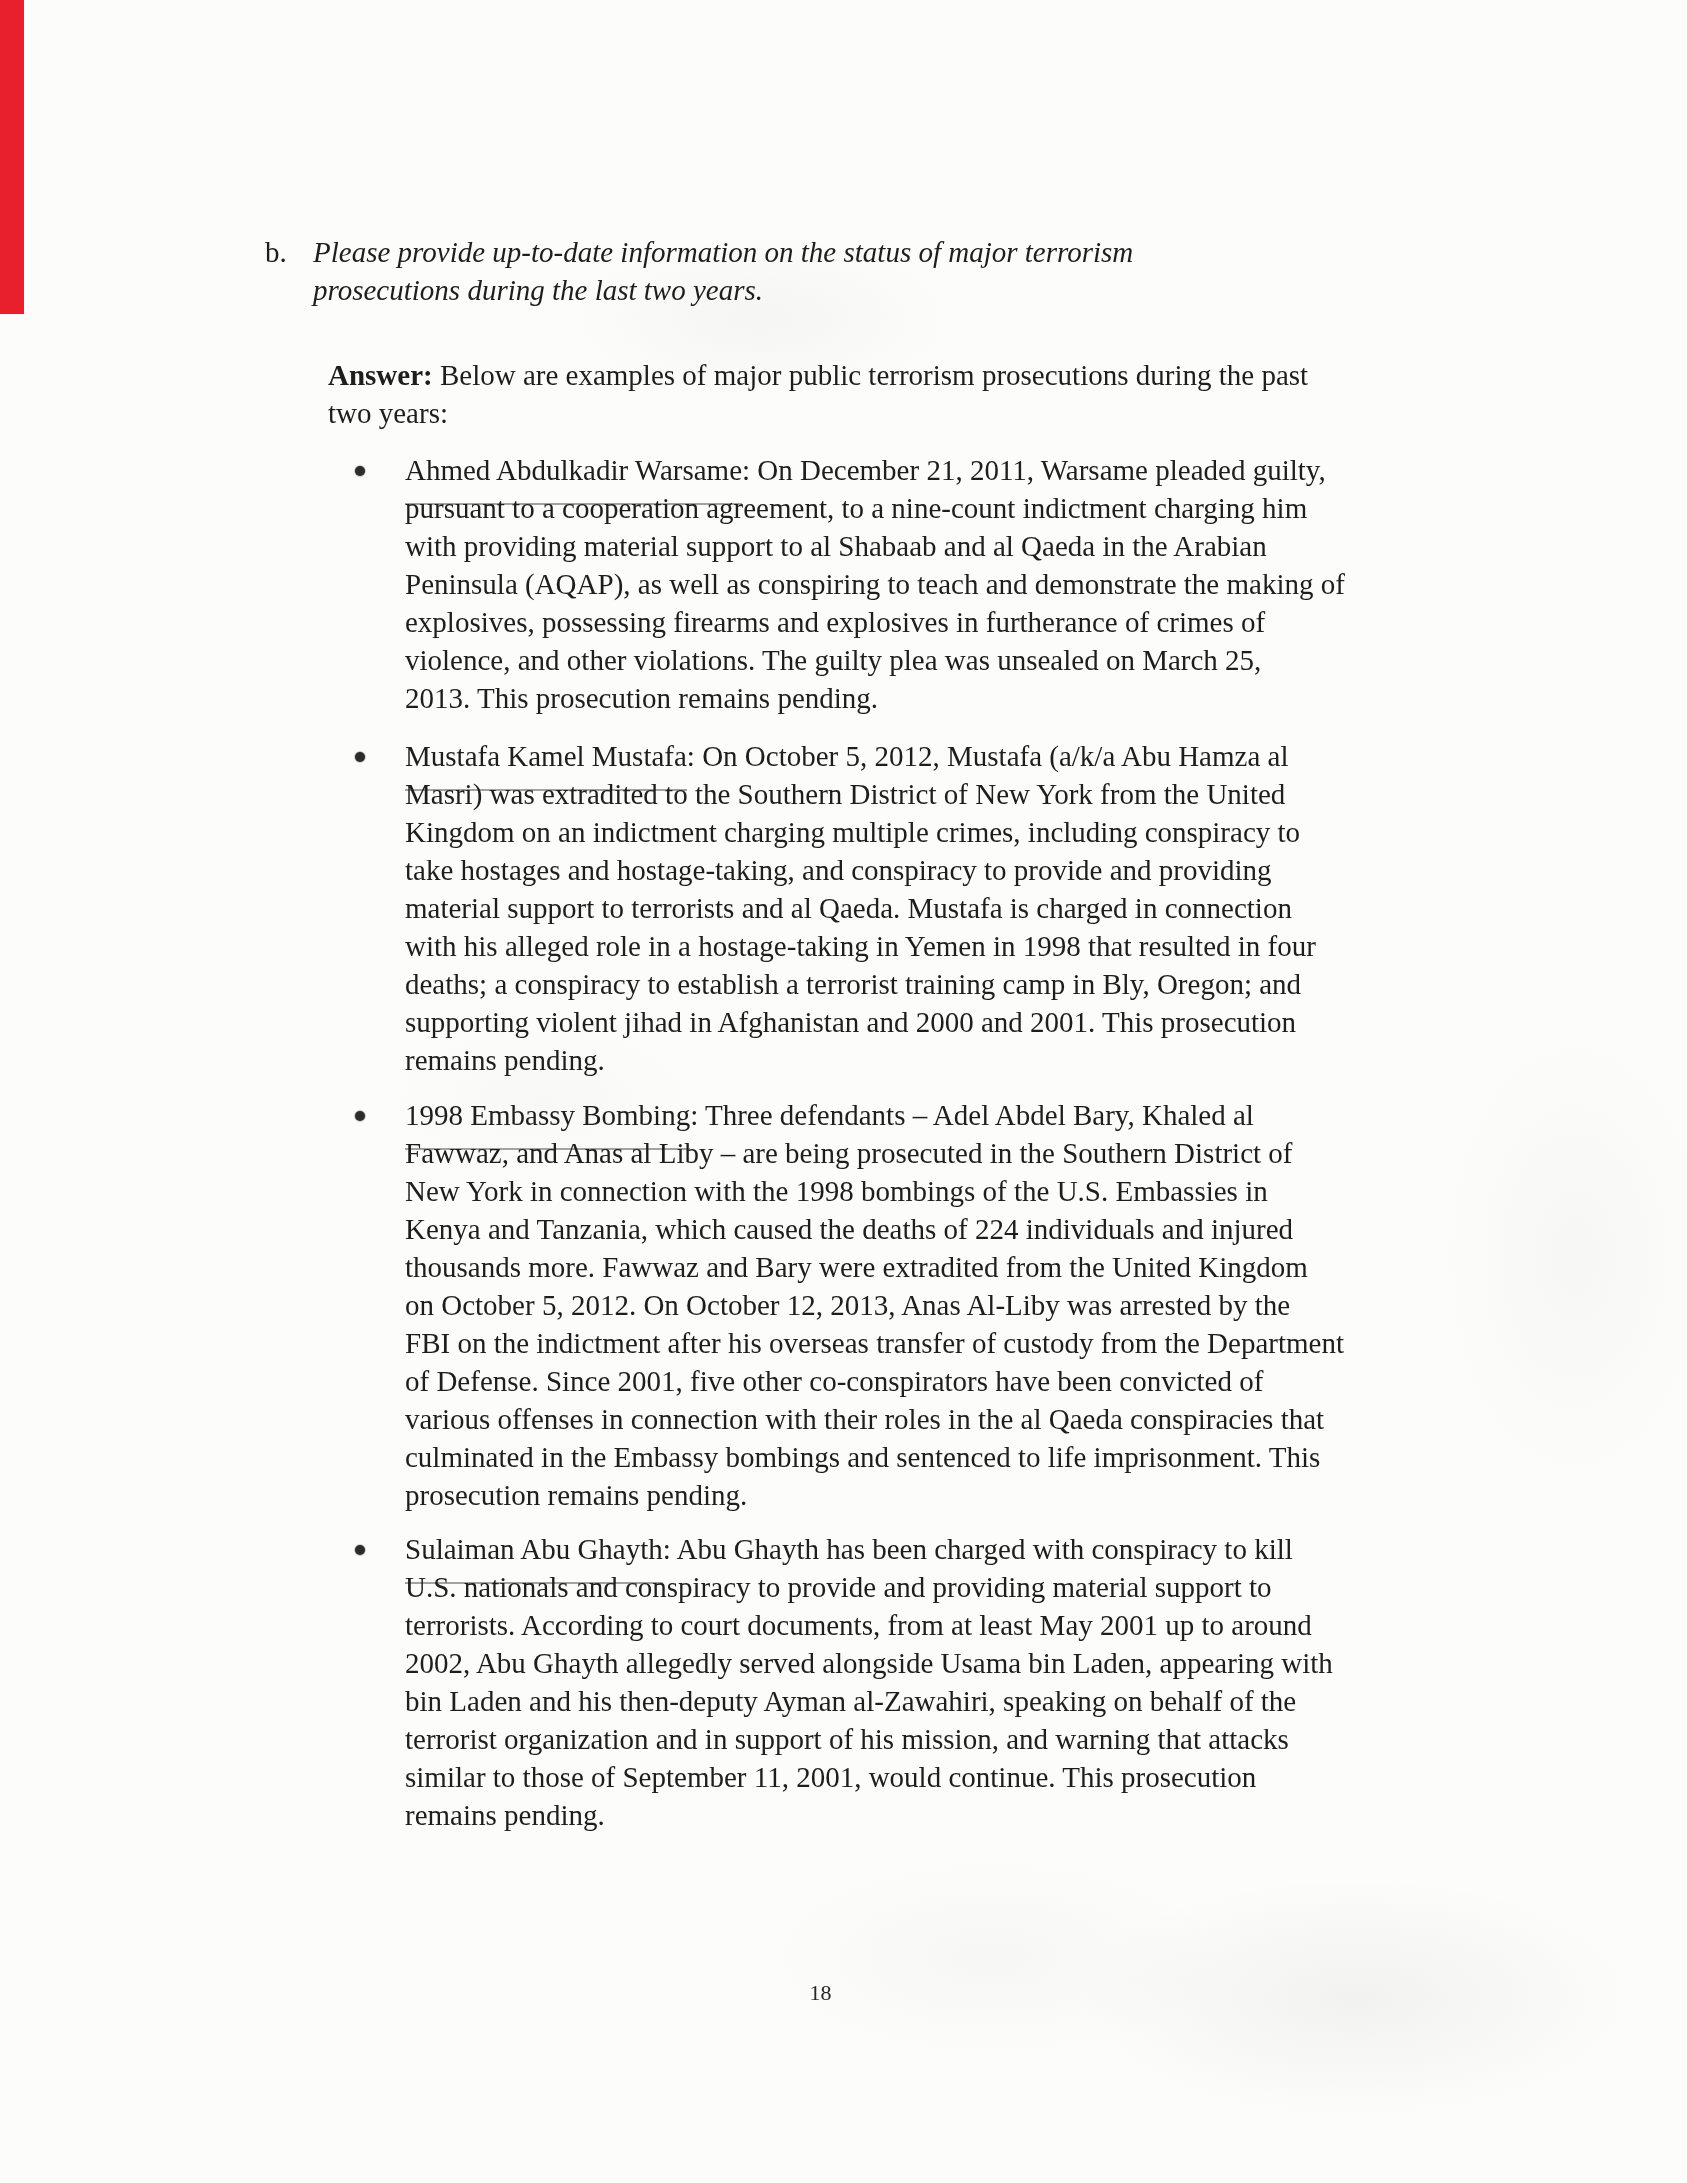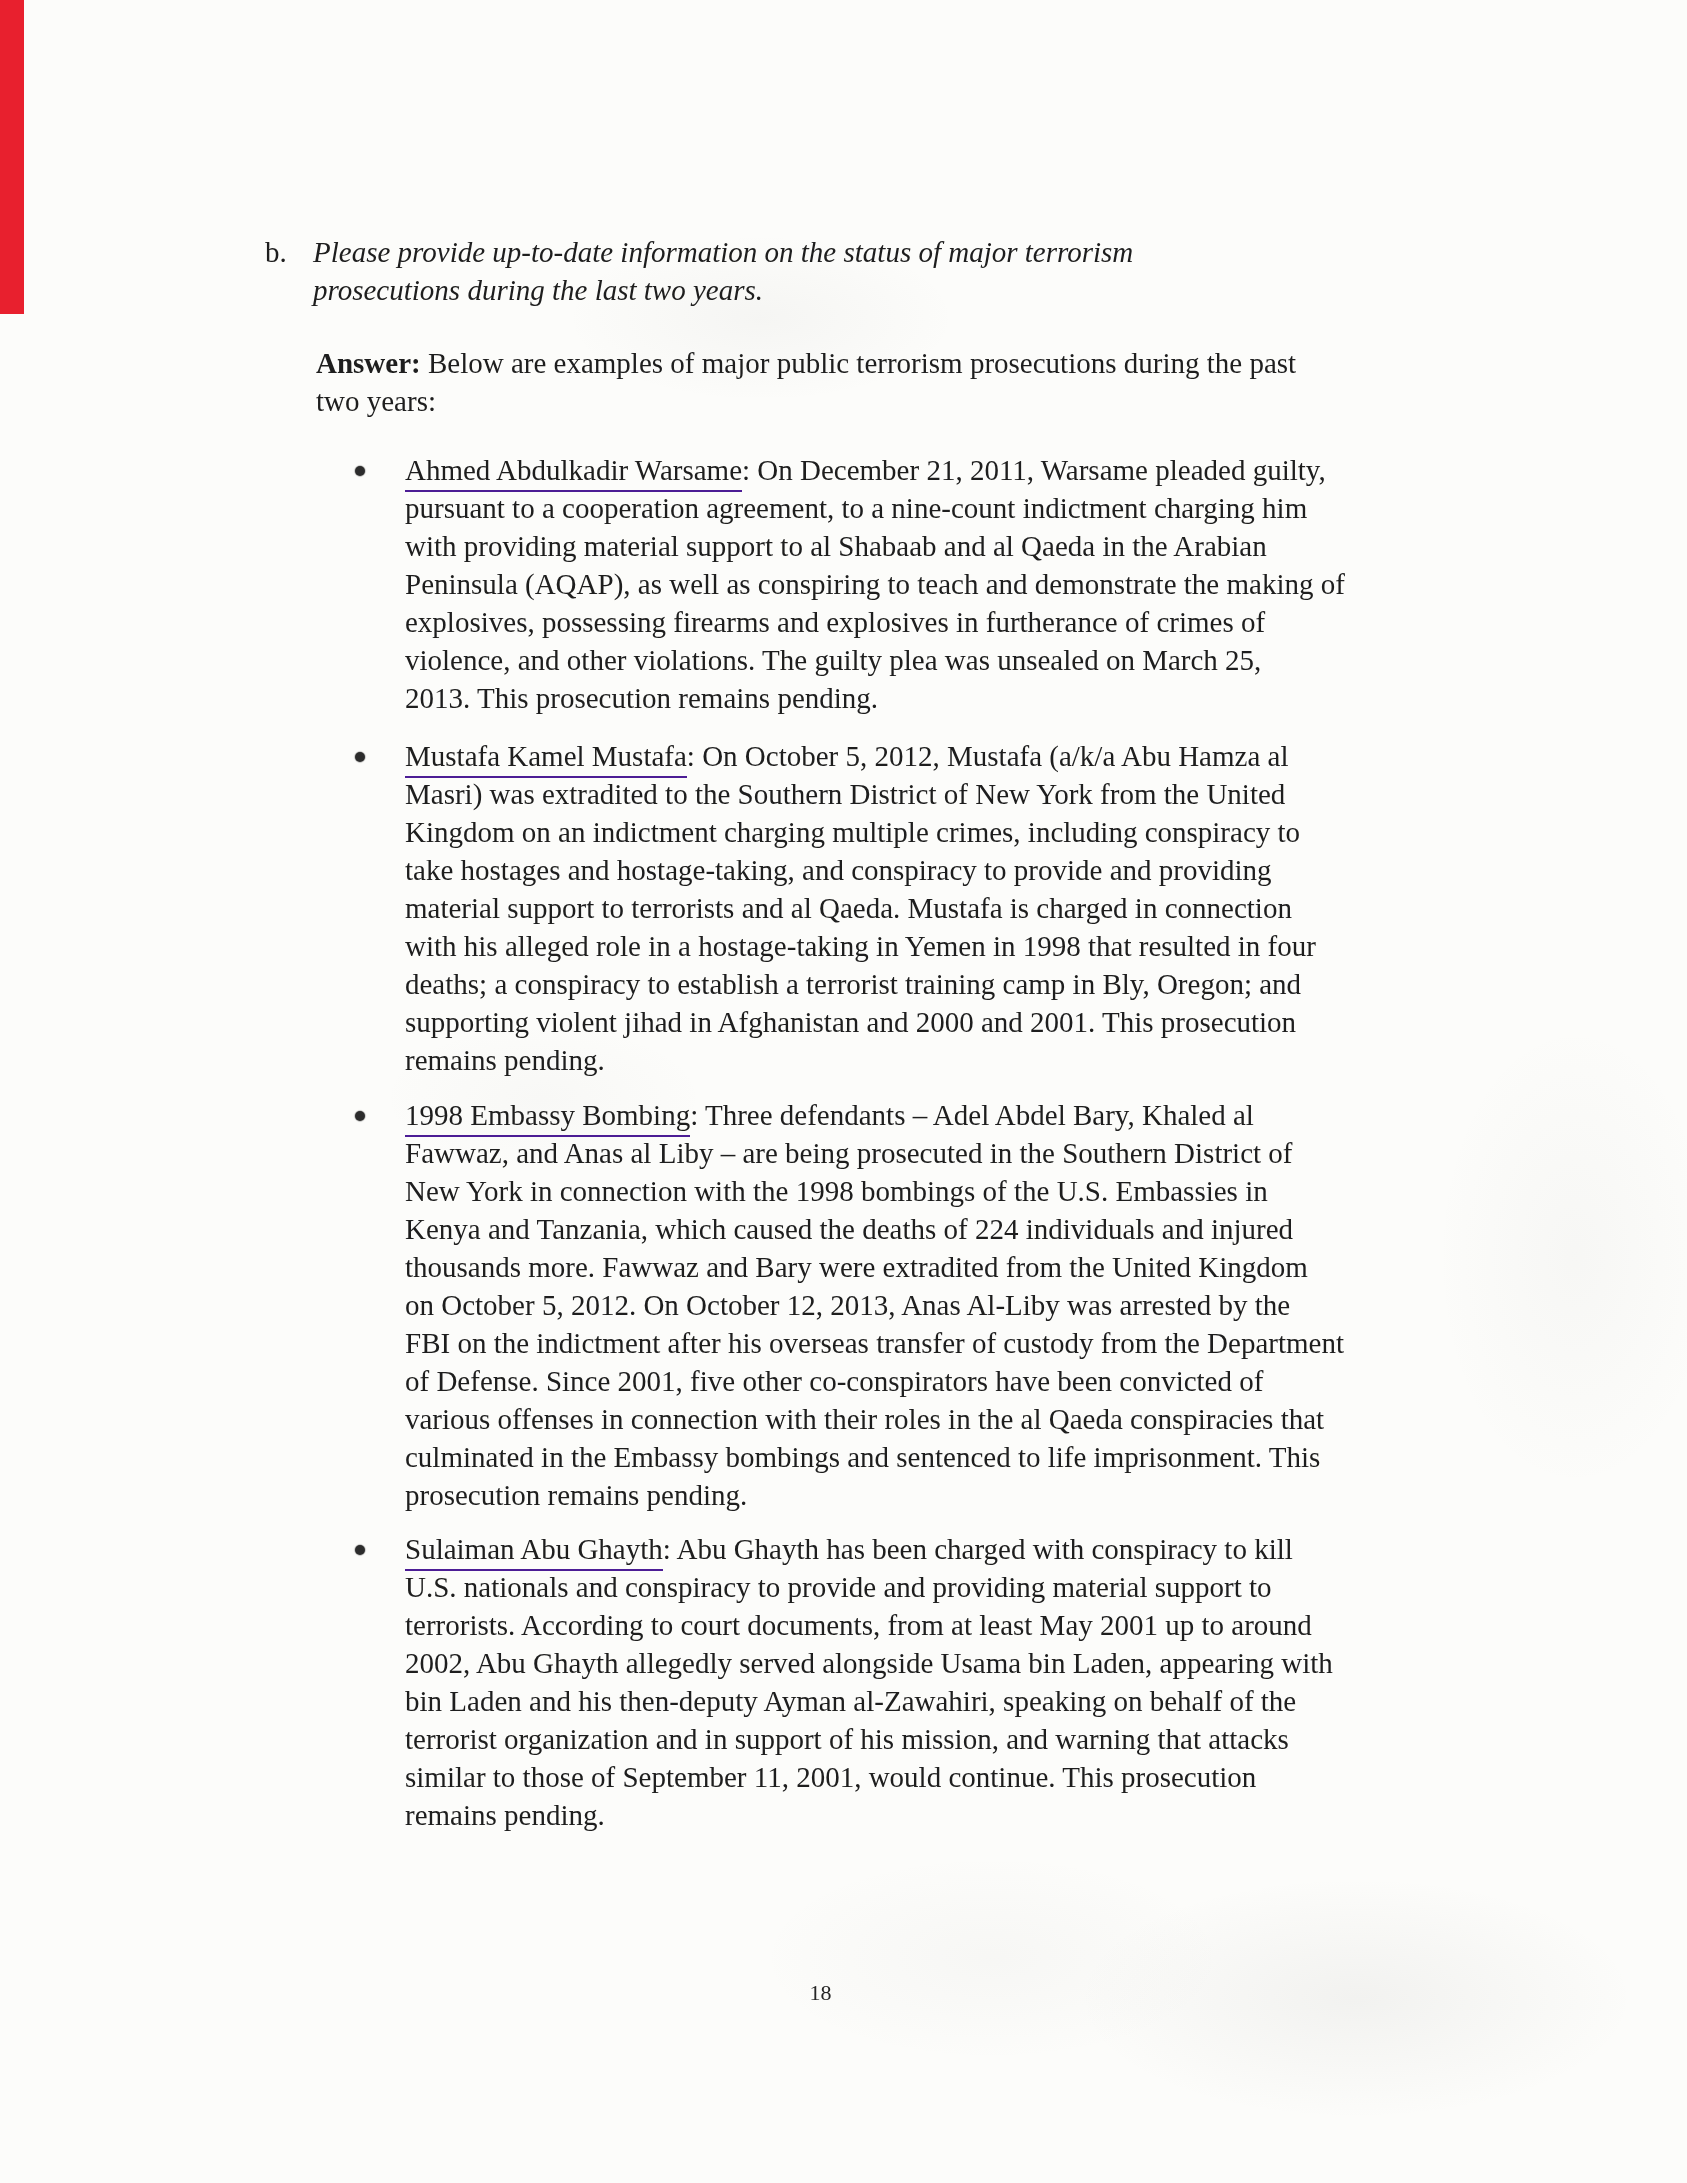--- a/index.html
+++ b/index.html
@@ -52,21 +52,21 @@
     margin: 0;
     width: 1164px;
     white-space: pre-line;
     font-style: italic;
   }
   .answer {
     position: absolute;
     left: 312px;
     top: 340px;
     width: 1191px;
-    margin: 4px;
+    margin: 16px;
     white-space: pre-line;
   }
   .answer .alabel { font-weight: bold; }
   .bullets {
     position: absolute;
     left: 355px;
     top: 451px;
     width: 1184px;
   }
   .bullet {
@@ -85,22 +85,22 @@
     border-radius: 50%;
     background: #2c2c2c;
     box-shadow: 0 0 0.7px 0.7px rgba(44,44,44,0.35);
   }
   .btext {
     margin: 0;
     width: 1135px;
     white-space: pre-line;
   }
   .uname {
-    border-bottom: 2px solid #4c1d95;
-    padding-bottom: 4px;
+    border-bottom: 2px solid #a3a3a3;
+    padding-bottom: 17px;
   }
   .mt-b2 { margin-top: 20px; }
   .mt-b3 { margin-top: 17px; }
   .mt-b4 { margin-top: 16px; }
   .mt-b5 { margin-top: 14.6px; }
   .page-number {
     position: absolute;
     left: 761px;
     top: 1977px;
     width: 119px;

